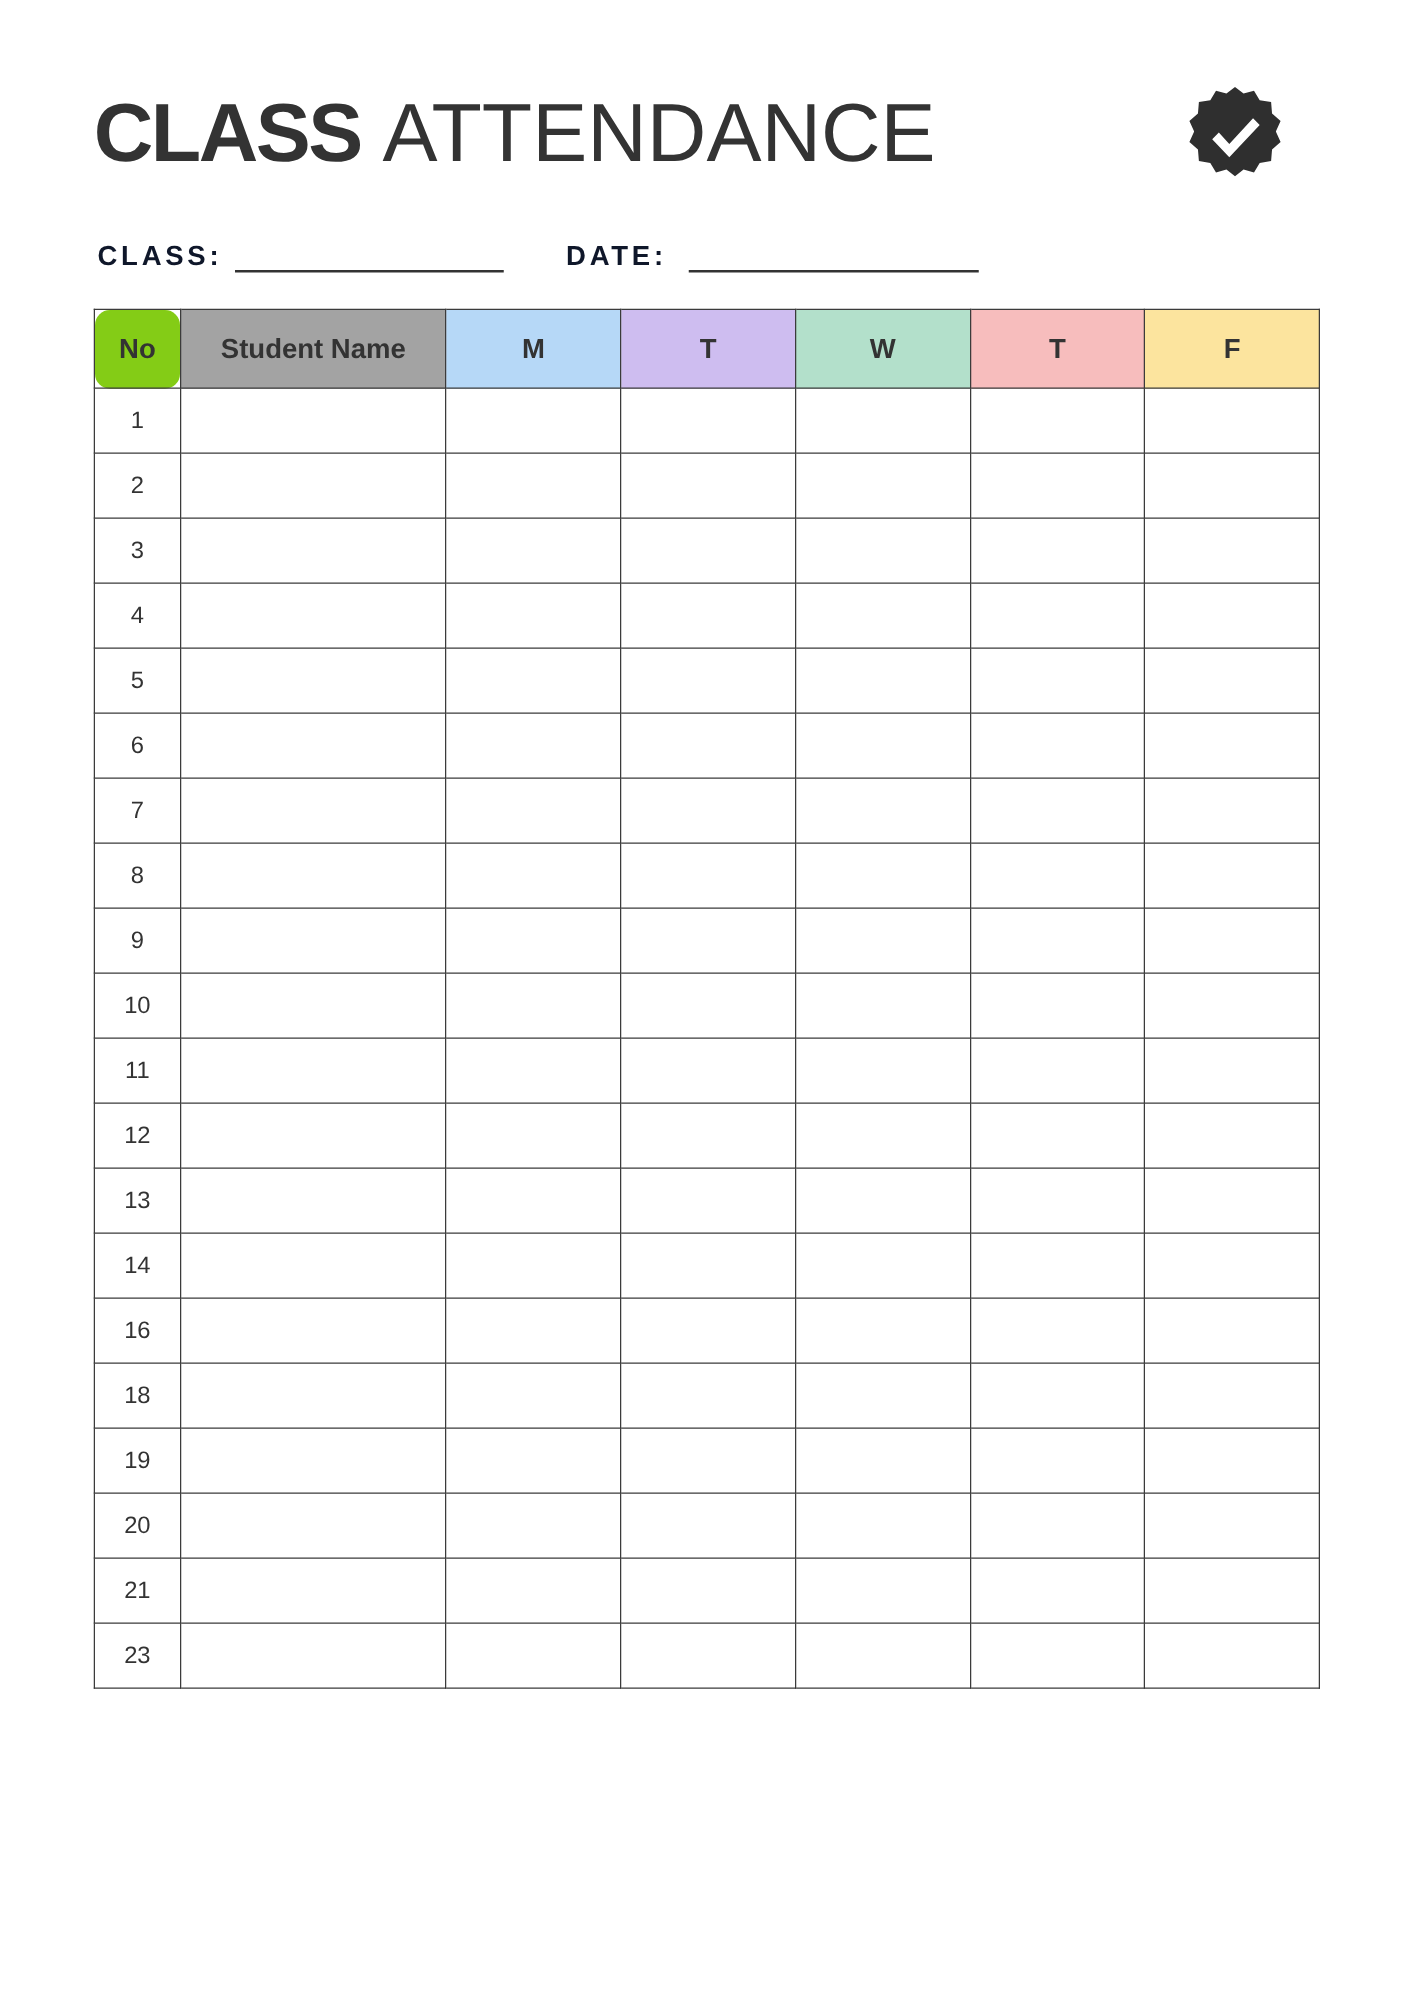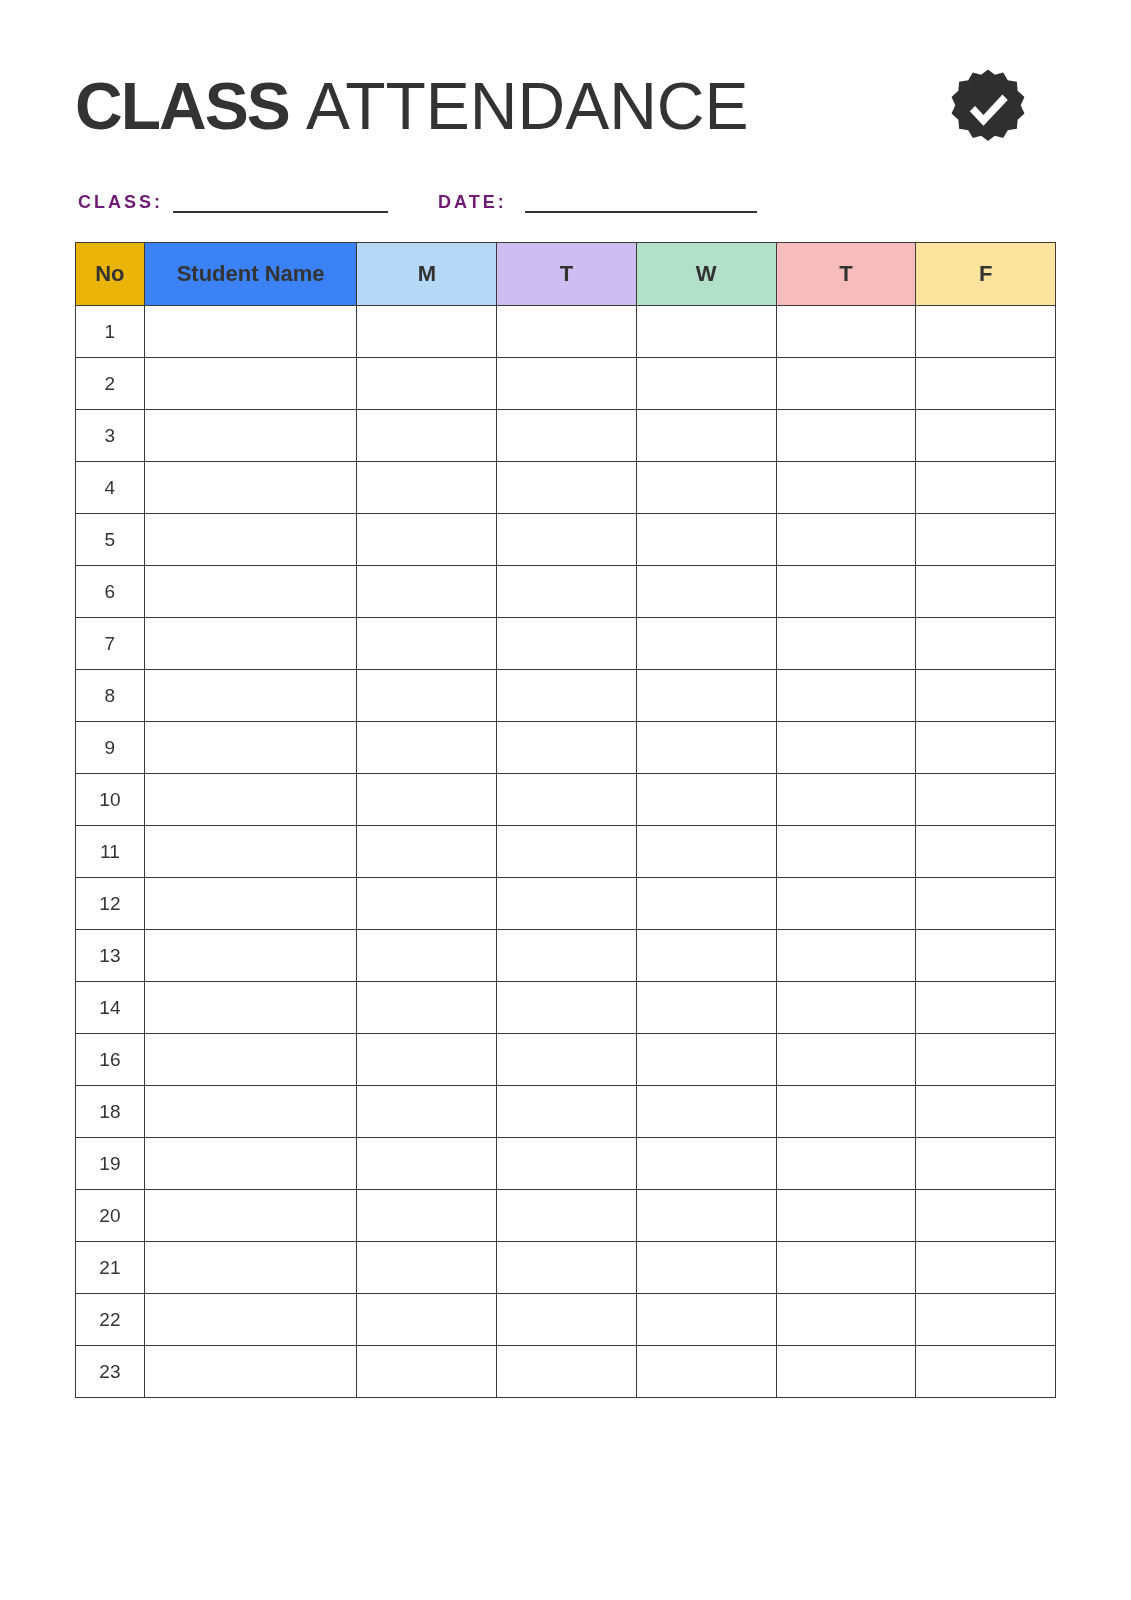--- a/index.html
+++ b/index.html
@@ -52,24 +52,24 @@
   }
 
   
   .meta {
     display: flex;
     align-items: flex-end;
     margin-top: 48px;
     padding-left: 3px;
   }
   .meta-label {
-    font-size: 18px;
+    font-size: 22px;
     font-weight: bold;
     letter-spacing: 3px;
-    color: #701a75;
+    color: #0f172a;
   }
   .meta-line {
     width: 215px;
     border-bottom: 2px solid #333333;
     margin-left: 10px;
     height: 17px;
   }
   .meta-group {
     display: flex;
     align-items: flex-end;
@@ -102,22 +102,22 @@
   }
   table.attendance thead th {
     height: 62px;
     font-weight: bold;
     font-size: 22px;
   }
   .col-no      { width: 66px; }
   .col-name    { width: 206px; }
   .col-day     { width: 135px; }
 
-  th.h-no      { background: #eab308; }
-  th.h-name    { background: #3b82f6; }
+  th.h-no      { background: #84cc16; border-radius: 12px; }
+  th.h-name    { background: #a3a3a3; }
   th.h-m       { background: #b6d8f7; }
   th.h-t1      { background: #cebdf0; }
   th.h-w       { background: #b3e0cb; }
   th.h-t2      { background: #f7bdbd; }
   th.h-f       { background: #fce49e; }
 
   td.cell-no   { font-size: 19px; }
   td.cell-blank { background: #ffffff; }
 </style>
 </head>
@@ -326,29 +326,20 @@
         <tr>
           <td class="col-no cell-no">21</td>
           <td class="col-name cell-blank"></td>
           <td class="col-day cell-blank"></td>
           <td class="col-day cell-blank"></td>
           <td class="col-day cell-blank"></td>
           <td class="col-day cell-blank"></td>
           <td class="col-day cell-blank"></td>
         </tr>
         <tr>
-          <td class="col-no cell-no">22</td>
-          <td class="col-name cell-blank"></td>
-          <td class="col-day cell-blank"></td>
-          <td class="col-day cell-blank"></td>
-          <td class="col-day cell-blank"></td>
-          <td class="col-day cell-blank"></td>
-          <td class="col-day cell-blank"></td>
-        </tr>
-        <tr>
           <td class="col-no cell-no">23</td>
           <td class="col-name cell-blank"></td>
           <td class="col-day cell-blank"></td>
           <td class="col-day cell-blank"></td>
           <td class="col-day cell-blank"></td>
           <td class="col-day cell-blank"></td>
           <td class="col-day cell-blank"></td>
         </tr>
       </tbody>
   </table>

